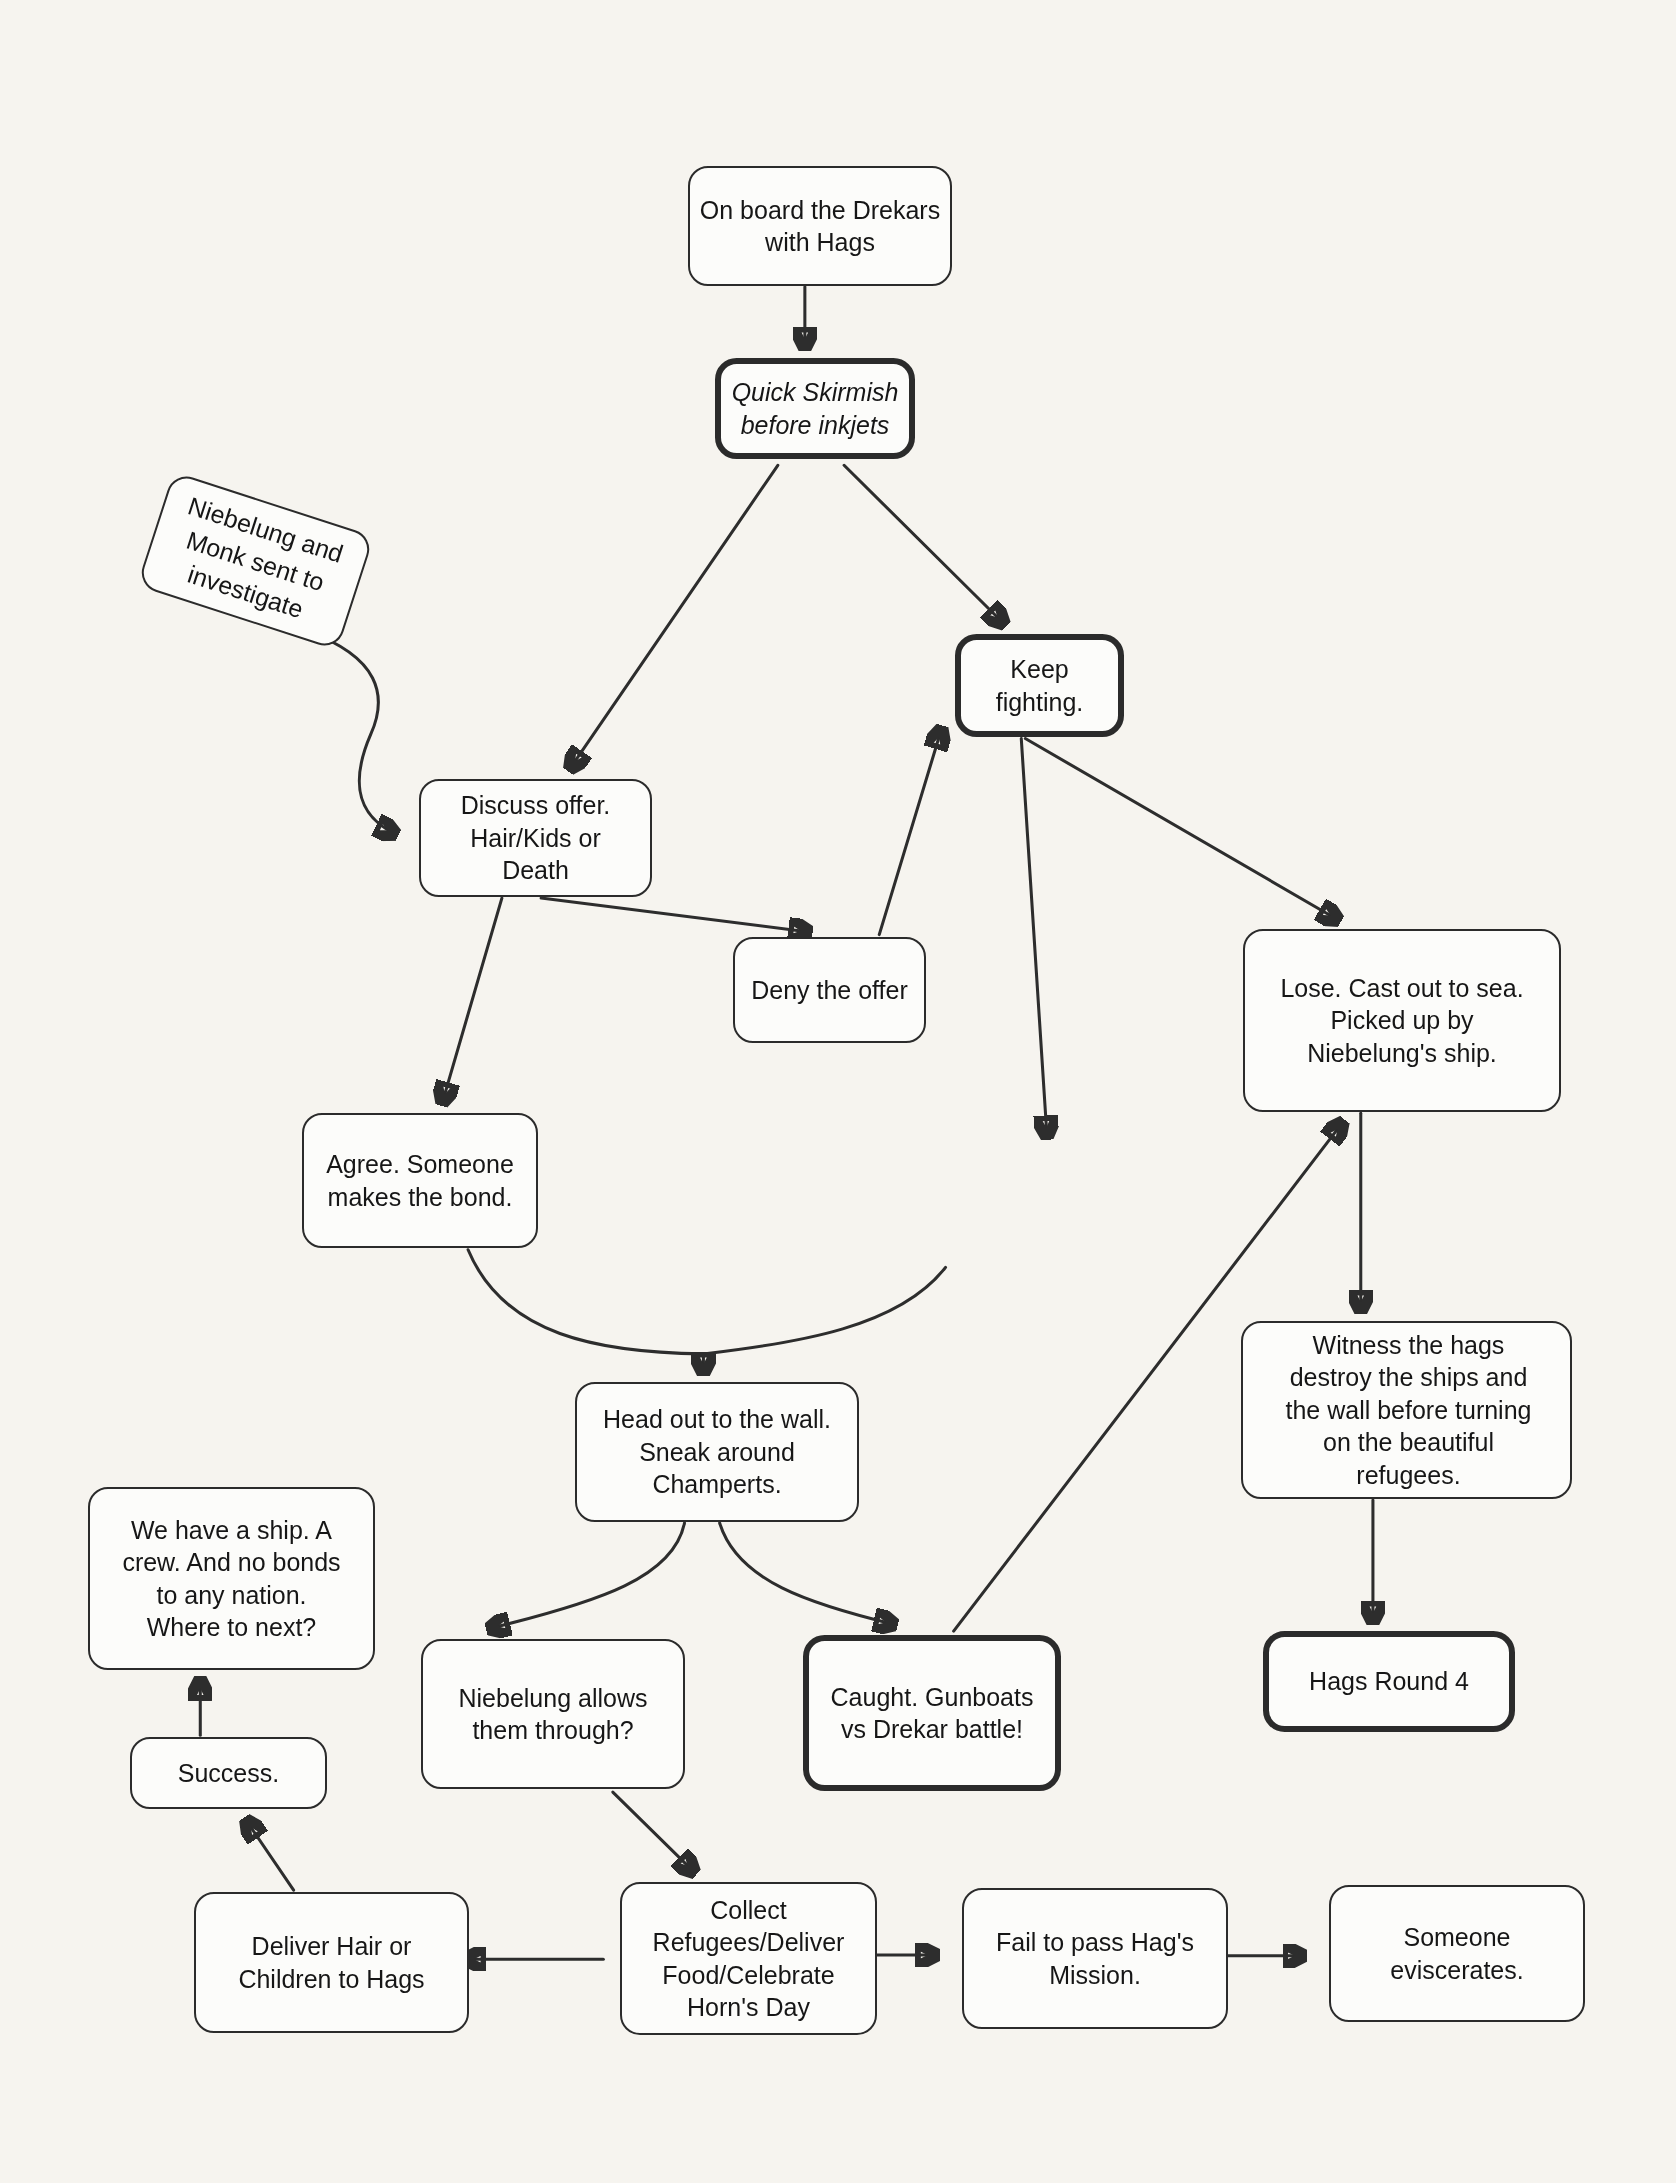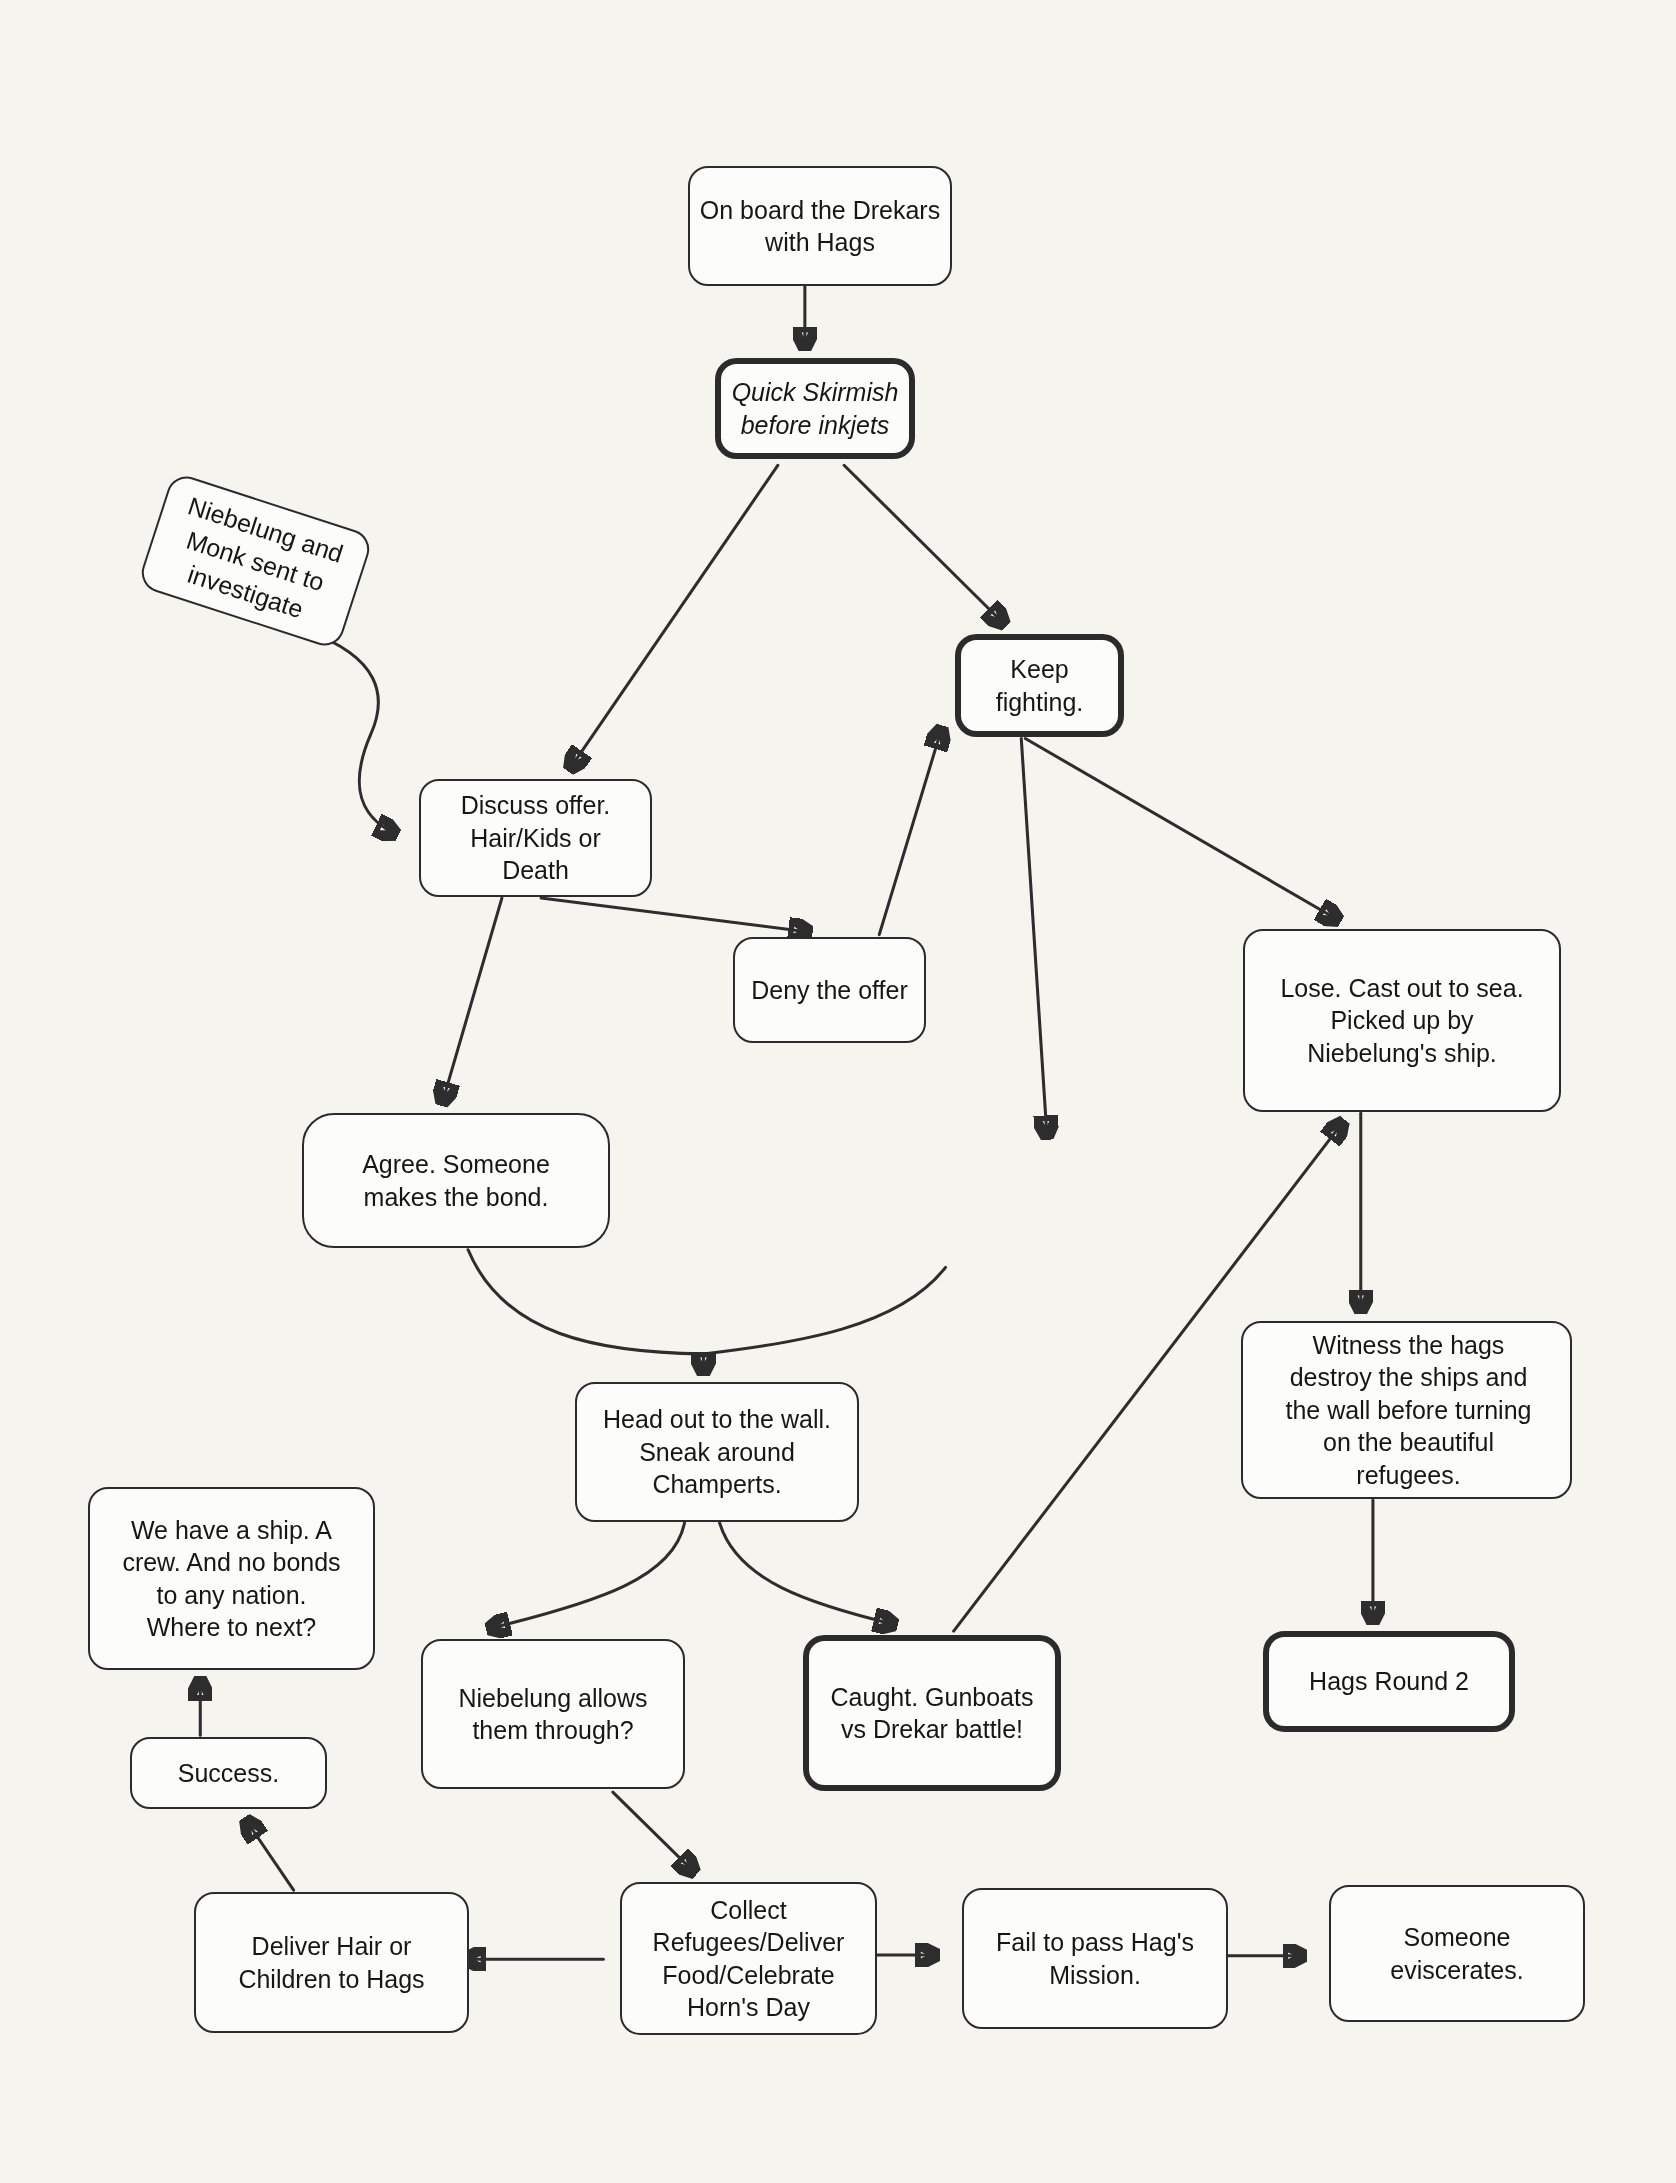--- a/index.html
+++ b/index.html
@@ -73,39 +73,39 @@
 Monk sent to
 investigate</div>
       <div class="node bold" style="left: 940px; top: 634px; width: 169px; height: 103px;">Keep fighting.</div>
       <div class="node" style="left: 404px; top: 779px; width: 233px; height: 118px;">Discuss offer.
 Hair/Kids or
 Death</div>
       <div class="node" style="left: 718px; top: 937px; width: 193px; height: 106px;">Deny the offer</div>
       <div class="node" style="left: 1228px; top: 929px; width: 318px; height: 183px;">Lose. Cast out to sea.
 Picked up by
 Niebelung's ship.</div>
-      <div class="node" style="left: 287px; top: 1113px; width: 308px; height: 135px; border-radius: 32px;">Agree. Someone
+      <div class="node" style="left: 287px; top: 1113px; width: 236px; height: 135px;">Agree. Someone
 makes the bond.</div>
       <div class="node" style="left: 1226px; top: 1321px; width: 331px; height: 178px; padding-left: 12px;">Witness the hags
 destroy the ships and
 the wall before turning
 on the beautiful
 refugees.</div>
       <div class="node" style="left: 560px; top: 1382px; width: 284px; height: 140px;">Head out to the wall.
 Sneak around
 Champerts.</div>
       <div class="node" style="left: 73px; top: 1487px; width: 287px; height: 183px;">We have a ship. A
 crew. And no bonds
 to any nation.
 Where to next?</div>
       <div class="node" style="left: 406px; top: 1639px; width: 264px; height: 150px;">Niebelung allows
 them through?</div>
       <div class="node bold" style="left: 788px; top: 1635px; width: 258px; height: 156px;">Caught. Gunboats
 vs Drekar battle!</div>
-      <div class="node bold" style="left: 1248px; top: 1631px; width: 252px; height: 101px;">Hags Round 2</div>
+      <div class="node bold" style="left: 1248px; top: 1631px; width: 252px; height: 101px;">Hags Round 4</div>
       <div class="node" style="left: 115px; top: 1737px; width: 197px; height: 72px;">Success.</div>
       <div class="node" style="left: 179px; top: 1892px; width: 275px; height: 141px;">Deliver Hair or
 Children to Hags</div>
       <div class="node" style="left: 605px; top: 1882px; width: 257px; height: 153px;">Collect
 Refugees/Deliver
 Food/Celebrate
 Horn's Day</div>
       <div class="node" style="left: 947px; top: 1888px; width: 266px; height: 141px;">Fail to pass Hag's
 Mission.</div>
       <div class="node" style="left: 1314px; top: 1885px; width: 256px; height: 137px;">Someone

